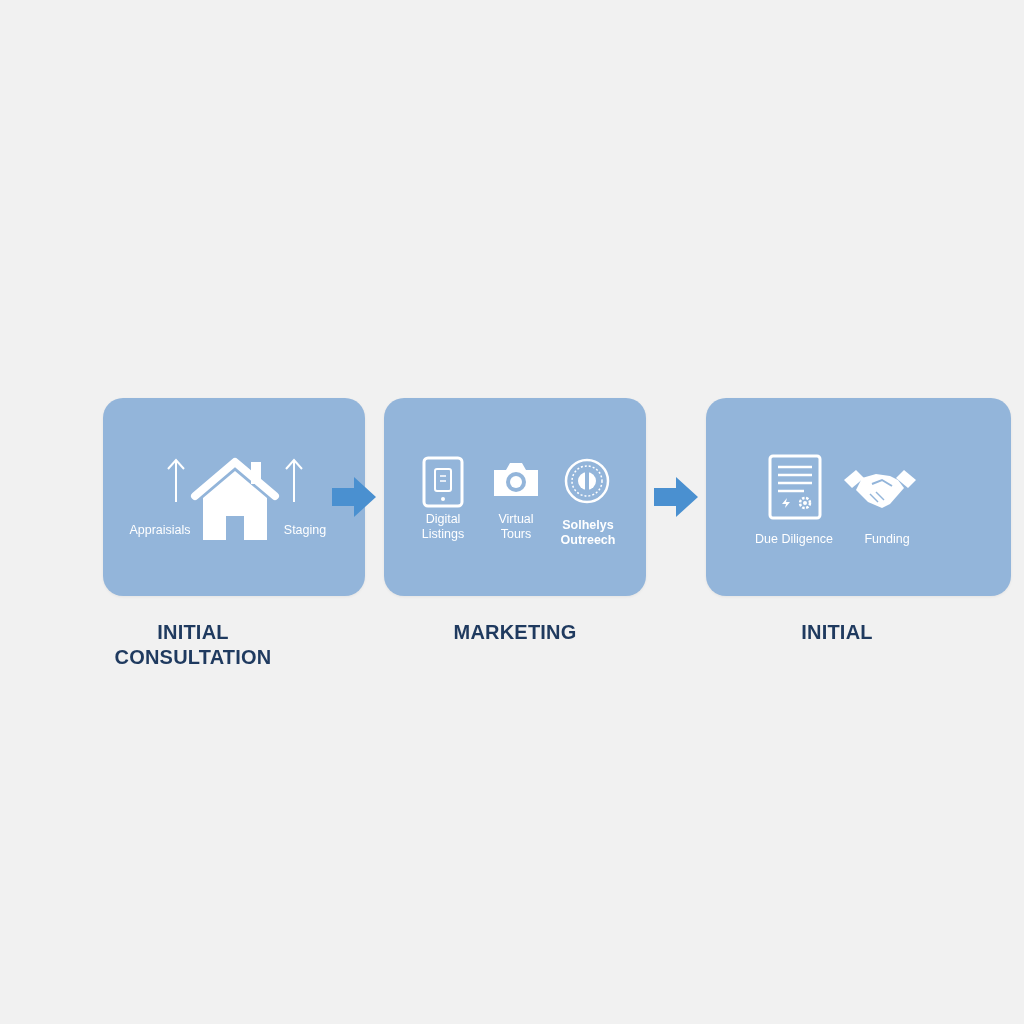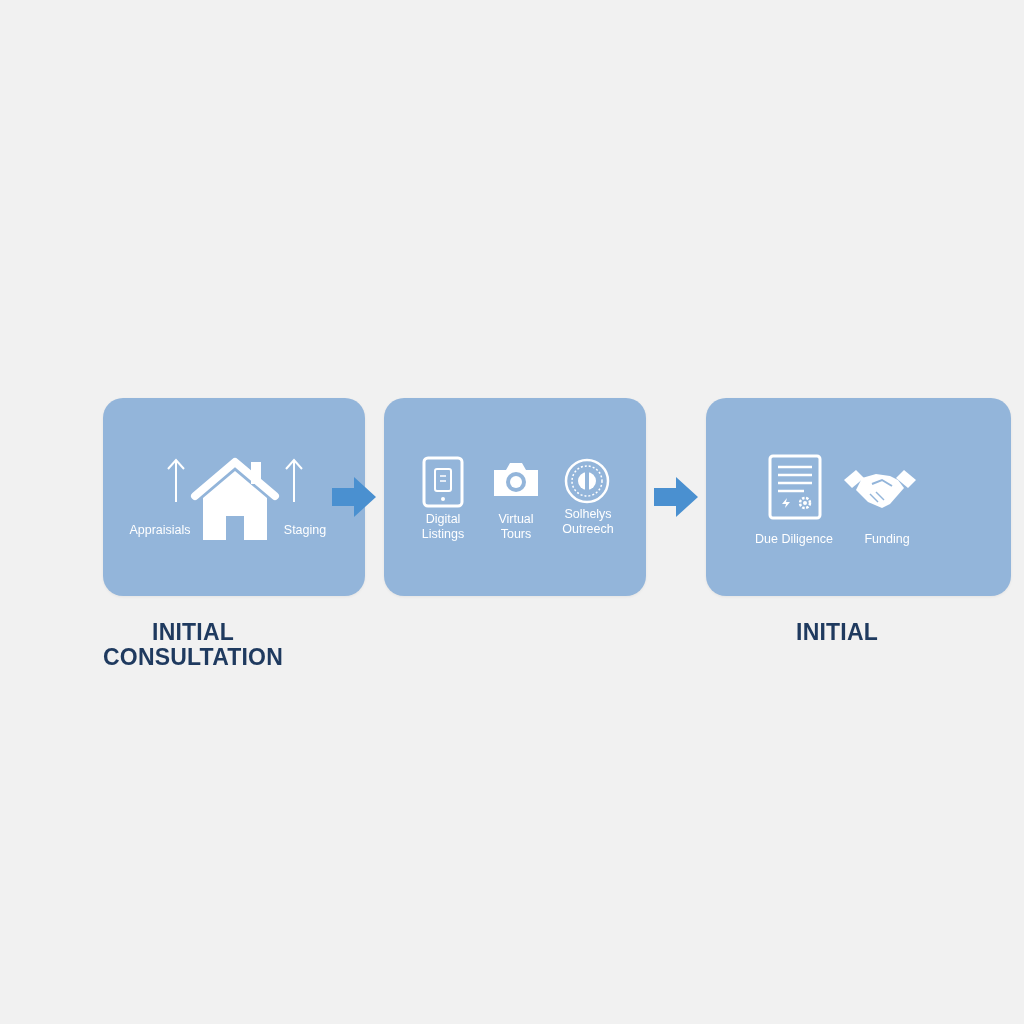--- a/index.html
+++ b/index.html
@@ -35,21 +35,21 @@
     width: 48px; height: 46px;
   }
   .arrow-1 { left: 330px; }
   .arrow-2 { left: 652px; }
   .stage-title {
     position: absolute;
     top: 620px;
     width: 262px;
     text-align: center;
     color: #1f3a5f;
-    font-size: 23px;
+    font-size: 20px;
     font-weight: bold;
     line-height: 25px;
     letter-spacing: 0.2px;
   }
   .stage-title span { display: block; }
   .t-1 { left: 62px; }
   .t-2 { left: 384px; }
   .t-3 { left: 706px; }
 </style>
 </head>
@@ -97,21 +97,21 @@
     <rect x="21" y="14" width="4" height="18" fill="#93b5da"></rect>
   </svg>
   <div class="item" style="left:24px;top:114px;width:70px;">
     <div>Digital</div>
     <div>Listings</div>
   </div>
   <div class="item" style="left:97px;top:114px;width:70px;">
     <div>Virtual</div>
     <div>Tours</div>
   </div>
-  <div class="item" style="left:166px;top:109px;width:76px;">
+  <div class="item" style="left:166px;top:120px;width:76px;font-weight:bold;">
     <div>Solhelys</div>
     <div>Outreech</div>
   </div>
 </div>
 
 <svg class="arrow arrow-2" viewBox="0 0 48 46">
   <path d="M2,14 L24,14 L24,3 L46,23 L24,43 L24,32 L2,32 Z" fill="#4a90d0"></path>
 </svg>
 
 <div class="card card-3">
@@ -135,16 +135,17 @@
   </svg>
   <div class="item" style="left:40px;top:134px;width:96px;">Due Diligence</div>
   <div class="item" style="left:146px;top:134px;width:70px;">Funding</div>
 </div>
 
 <div class="stage-title t-1">
   <span>INITIAL</span>
   <span>CONSULTATION</span>
 </div>
 <div class="stage-title t-2">
+  <span>MARKETING</span>
 </div>
 <div class="stage-title t-3">
   <span>INITIAL</span>
 </div>
 
 </body></html>

